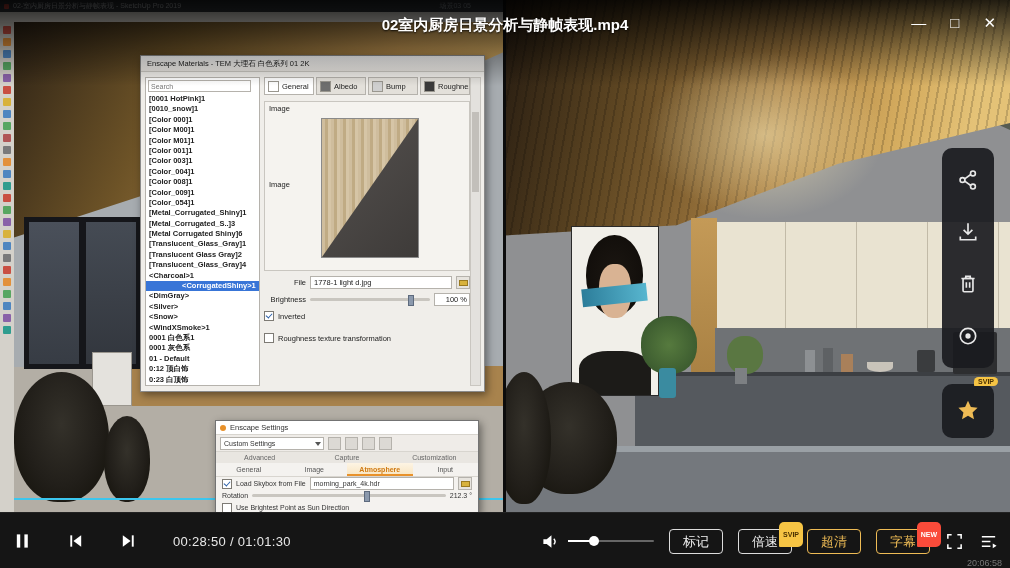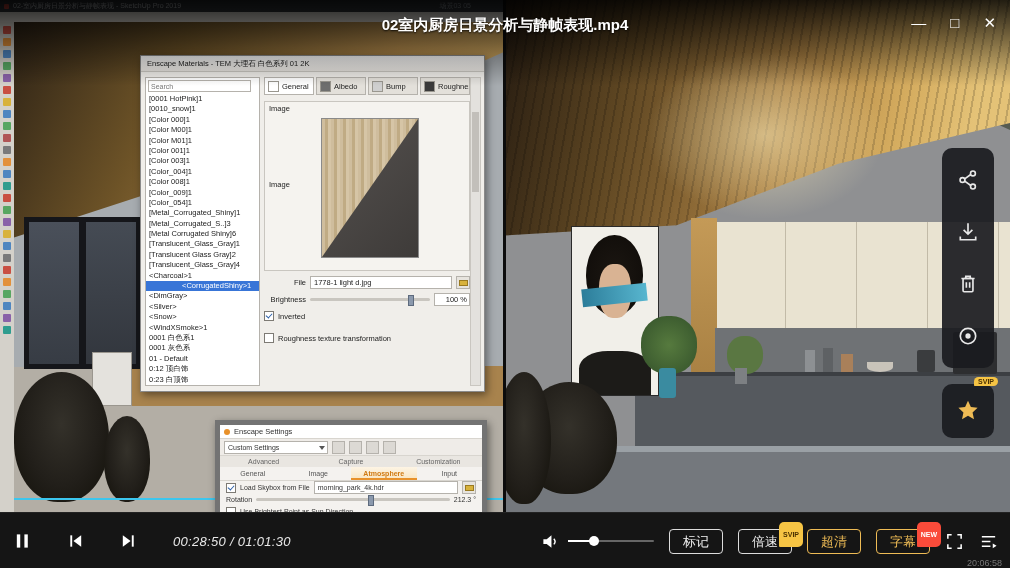--- a/index.html
+++ b/index.html
@@ -19,21 +19,21 @@
   #su-menustrip{position:absolute;left:0;top:12px;width:100%;height:10px;background:#d9d6cf;}
   #su-toolbar{position:absolute;left:0;top:22px;width:14px;height:490px;background:#d4d1ca;overflow:hidden;}
   #su-toolbar span{display:block;width:8px;height:8px;border-radius:1px;margin:4px auto 0 auto;}
   #su-viewport{position:absolute;left:14px;top:22px;width:491px;height:490px;background:#a7acb0;overflow:hidden;}
 
   
   #mat-dialog{position:absolute;left:140px;top:55px;width:343px;height:335px;background:#f0eeea;border:1px solid #8a8a8a;box-shadow:2px 3px 8px rgba(0,0,0,.45);font-size:7.5px;color:#222;}
   #mat-title{height:15px;line-height:15px;background:linear-gradient(#fdfdfd,#e8e5e0);border-bottom:1px solid #c9c6c0;padding-left:6px;white-space:nowrap;overflow:hidden;}
   #mat-list{position:absolute;left:4px;top:21px;width:113px;bottom:5px;background:#fff;border:1px solid #b5b2ac;overflow:hidden;}
   #mat-search{display:block;width:103px;height:12px;margin:2px;border:1px solid #b5b2ac;font-size:7px;padding:0 2px;box-sizing:border-box;}
-  .mat-row{height:10.4px;line-height:10.4px;padding-left:3px;white-space:nowrap;overflow:hidden;color:#222;}
+  .mat-row{height:10.4px;line-height:10.4px;padding-left:3px;white-space:nowrap;overflow:hidden;color:#222;font-weight:bold;}
   .mat-row.selected{background:#3875d7;color:#fff;padding-left:36px;}
   #mat-right{position:absolute;left:123px;top:21px;right:14px;bottom:5px;}
   #mat-tabs{display:flex;gap:2px;height:18px;}
   .mat-tab{flex:1;display:flex;align-items:center;gap:3px;padding:0 3px;border:1px solid #b5b2ac;background:#e3e0da;white-space:nowrap;overflow:hidden;}
   .mat-tab.active{background:#fff;}
   .swatch{width:9px;height:9px;border:1px solid #9a978f;flex:none;}
   #mat-imgsec{position:relative;margin-top:6px;height:168px;border:1px solid #c9c6c0;background:#f5f3ef;}
   #mat-imgsec .sec-label{position:absolute;left:4px;top:2px;}
   #mat-imgsec .row-label{position:absolute;left:4px;top:78px;}
   #mat-preview{position:absolute;left:56px;top:16px;width:96px;height:138px;border:1px solid #8a8a8a;
@@ -46,21 +46,21 @@
   .mini-btn.folder:after{content:"";position:absolute;left:2px;top:3px;width:7px;height:4px;background:#d8b23c;border:1px solid #9a7a20;}
   .slider{flex:1;height:3px;background:#c9c6c0;border-radius:2px;position:relative;}
   .slider .handle{position:absolute;top:-3px;width:4px;height:9px;background:#8b99ad;border:1px solid #5d6a7d;}
   .valbox{width:30px;flex:none;height:11px;line-height:11px;background:#fff;border:1px solid #b5b2ac;text-align:right;padding:0 2px;}
   .cb{width:8px;height:8px;border:1px solid #7d7a74;background:#fff;flex:none;position:relative;}
   .cb.checked:after{content:"";position:absolute;left:1px;top:1px;width:5px;height:3px;border-left:1.5px solid #2b5fa8;border-bottom:1.5px solid #2b5fa8;transform:rotate(-48deg);}
   #mat-scroll{position:absolute;right:3px;top:21px;width:9px;bottom:5px;background:#e3e1dd;border:1px solid #c9c6c0;}
   #mat-scroll .thumb{position:absolute;left:1px;right:1px;top:34px;height:80px;background:#c2bfba;}
 
   
-  #set-dialog{position:absolute;left:215px;top:420px;width:262px;height:92px;background:#f4f2ef;border:5px solid #737373;box-shadow:2px 3px 8px rgba(0,0,0,.45);font-size:7px;color:#333;overflow:hidden;}
+  #set-dialog{position:absolute;left:215px;top:420px;width:262px;height:92px;background:#f4f2ef;border:1px solid #737373;box-shadow:2px 3px 8px rgba(0,0,0,.45);font-size:7px;color:#333;overflow:hidden;}
   #set-title{height:13px;line-height:13px;background:#fff;border-bottom:1px solid #d8d5cf;padding-left:14px;position:relative;font-size:7.5px;}
   #set-title:before{content:"";position:absolute;left:4px;top:3.5px;width:6px;height:6px;border-radius:50%;background:#e8912a;}
   #set-toolbar{display:flex;align-items:center;gap:4px;height:16px;padding:0 4px;background:#efece8;}
   #set-select{width:96px;height:11px;line-height:11px;background:#fff;border:1px solid #b5b2ac;padding:0 3px;position:relative;white-space:nowrap;overflow:hidden;}
   #set-select .caret{position:absolute;right:2px;top:4px;width:0;height:0;border-left:3px solid transparent;border-right:3px solid transparent;border-top:4px solid #555;}
   .tool-sq{width:11px;height:11px;background:#dcd9d4;border:1px solid #b5b2ac;}
   #set-tabs-top{display:flex;height:11px;background:#e9e6e1;border-top:1px solid #d8d5cf;}
   #set-tabs-top span{flex:1;text-align:center;line-height:11px;color:#666;}
   #set-tabs-main{display:flex;height:13px;background:#f4f2ef;border-bottom:1px solid #d8d5cf;}
   #set-tabs-main span{flex:1;text-align:center;line-height:13px;color:#555;}
@@ -81,21 +81,21 @@
   #side-rail .rail-ic{width:52px;height:52px;display:flex;align-items:center;justify-content:center;}
   #star-card{position:absolute;right:16px;top:384px;width:52px;height:54px;background:rgba(26,27,31,.92);border-radius:10px;display:flex;align-items:center;justify-content:center;}
   .svip-tag{position:absolute;top:-7px;right:-4px;background:#f6c444;color:#4a3000;font-size:7px;font-weight:bold;padding:1px 4px;border-radius:6px 6px 6px 1px;}
 
   #notice{position:absolute;right:96px;bottom:70px;background:#2b2f36;border-radius:10px;padding:9px 14px 9px 10px;display:flex;align-items:center;gap:9px;box-shadow:0 2px 8px rgba(0,0,0,.5);}
   #notice:after{content:"";position:absolute;bottom:-7px;right:34px;border-left:7px solid transparent;border-right:7px solid transparent;border-top:8px solid #2b2f36;}
   #notice .txt{color:#fff;font-size:13px;line-height:1.45;}
 
   
   #controls{position:absolute;left:0;top:512px;width:1010px;height:56px;background:#151515;border-top:1px solid rgba(255,255,255,.06);}
-  #ctl-left{position:absolute;left:14px;top:0;height:100%;display:flex;align-items:center;gap:36px;font-style:italic;}
+  #ctl-left{position:absolute;left:14px;top:0;height:100%;display:flex;align-items:center;gap:36px;}
   #ctl-right{position:absolute;right:12px;top:0;height:100%;display:flex;align-items:center;gap:15px;}
   .ctl-ic{display:flex;align-items:center;justify-content:center;}
   #time{color:#e8e8e8;font-size:13px;letter-spacing:.3px;}
   .vol-wrap{display:flex;align-items:center;gap:8px;}
   .vol-track{width:86px;height:2px;background:rgba(255,255,255,.35);border-radius:1px;position:relative;}
   .vol-fill{position:absolute;left:0;top:0;height:100%;width:30%;background:#fff;}
   .vol-dot{position:absolute;left:30%;top:50%;transform:translate(-50%,-50%);width:10px;height:10px;border-radius:50%;background:#fff;}
   .ctl-btn{position:relative;height:23px;line-height:23px;padding:0 13px;border:1px solid rgba(255,255,255,.85);border-radius:4px;color:#f0f0f0;font-size:13px;white-space:nowrap;}
   .ctl-btn.gold{color:#eebb55;border-color:#eebb55;}
   .badge{position:absolute;top:-8px;right:-12px;font-size:7px;font-weight:bold;padding:1px 4px;border-radius:5px 5px 5px 1px;}

